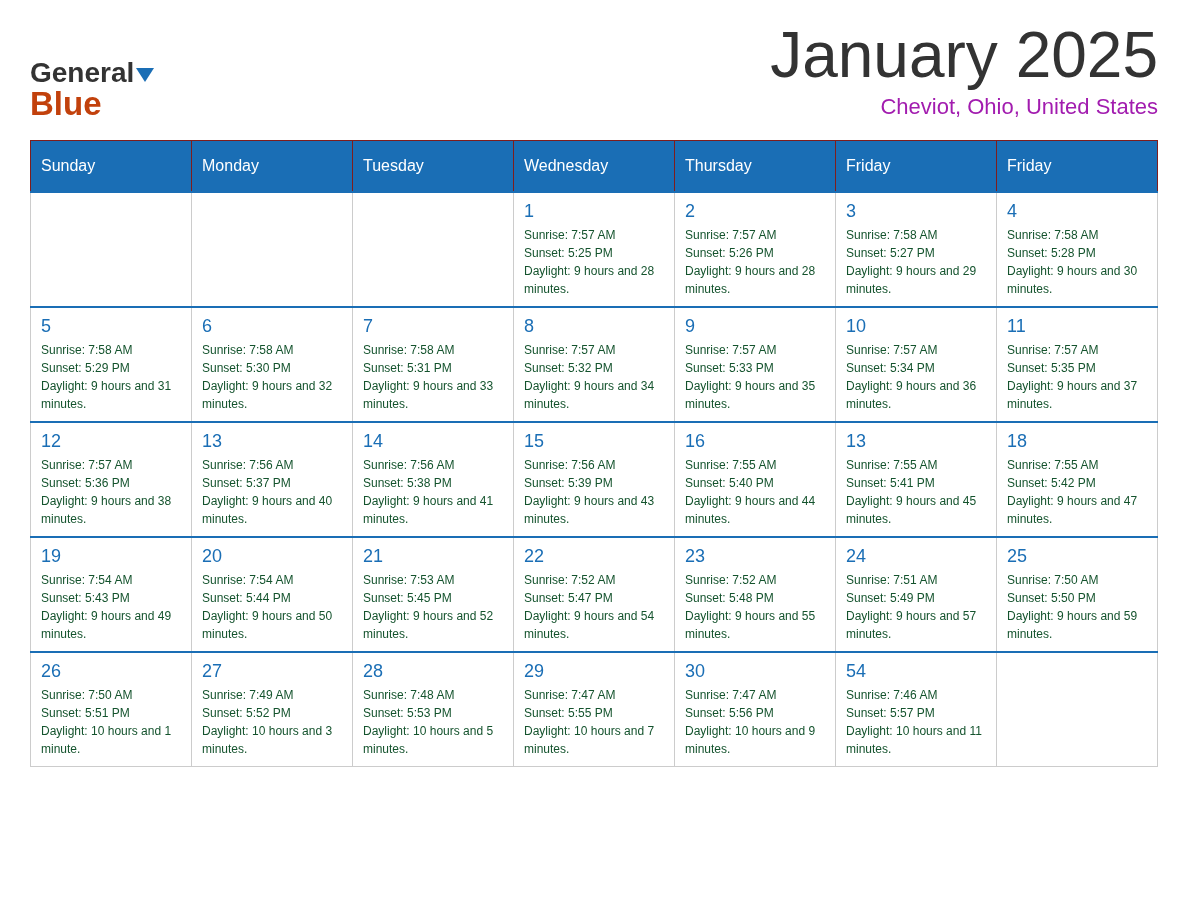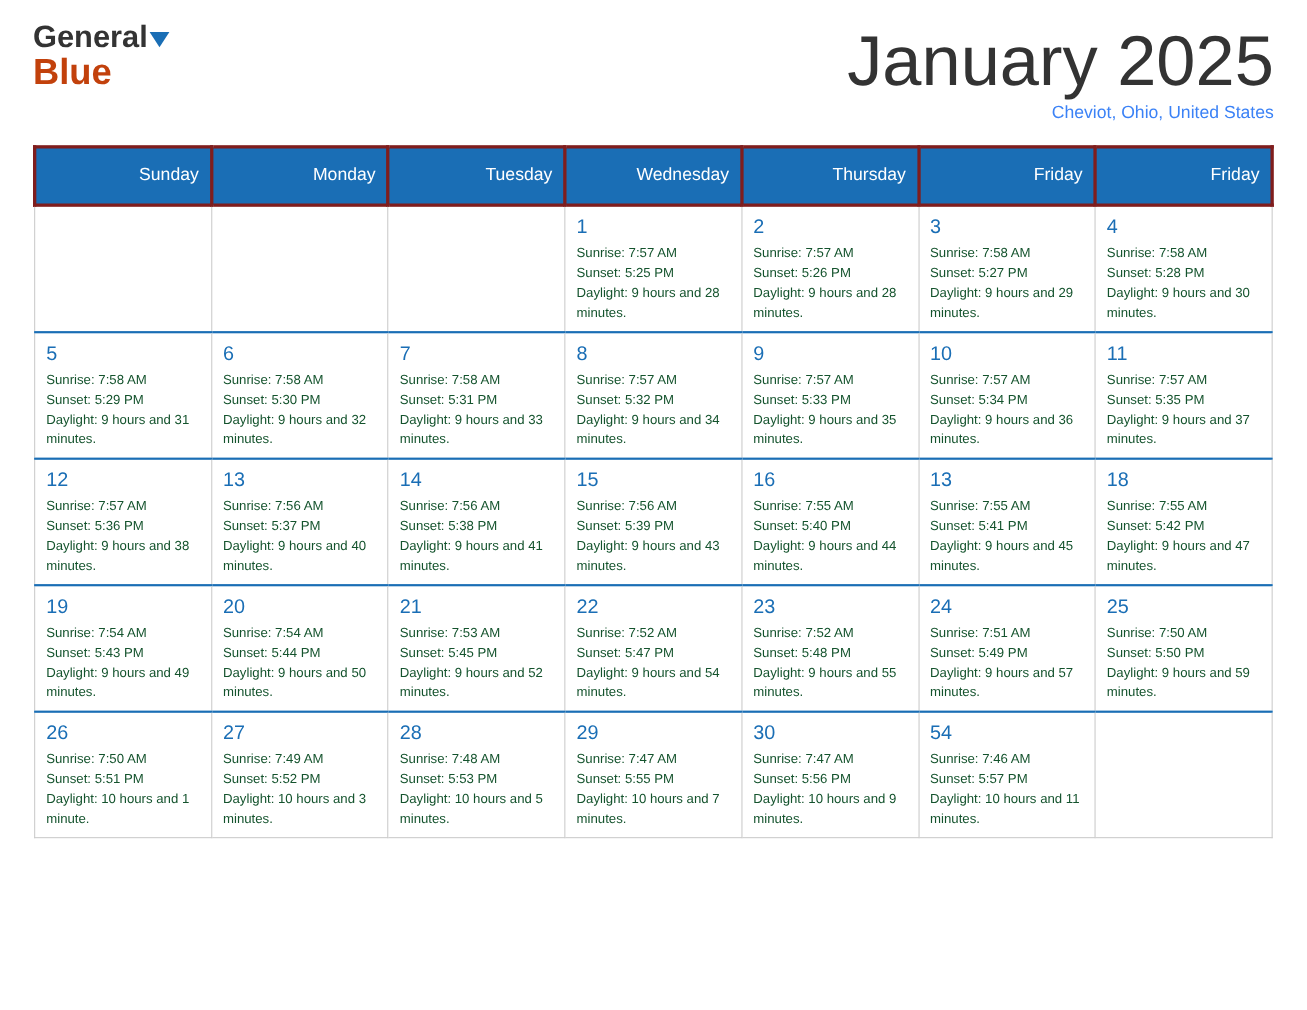--- a/index.html
+++ b/index.html
@@ -7,21 +7,21 @@
       font-family: Arial, Helvetica, sans-serif;
       background: #fff;
       color: #333;
       padding: 20px 30px;
       width: 1188px;
       min-height: 918px;
     }
     .header {
       display: flex;
       justify-content: space-between;
-      align-items: flex-start;
+      align-items: flex-end;
       margin-bottom: 20px;
     }
     .logo {
       display: flex;
       flex-direction: column;
       align-items: flex-start;
     }
     .logo-general {
       font-size: 28px;
       font-weight: bold;
@@ -49,37 +49,37 @@
     .title-block {
       text-align: right;
     }
     .month-title {
       font-size: 64px;
       font-weight: normal;
       color: #333;
       line-height: 1.1;
     }
     .location {
-      font-size: 16px;
-      color: #3b82f6;
+      font-size: 22px;
+      color: #a21caf;
       margin-top: 4px;
     }
     .calendar {
       width: 100%;
       border-collapse: collapse;
       border: 1px solid #aaa;
     }
     .calendar th {
       background-color: #1a6eb5;
       color: #fff;
       padding: 16px 10px;
       font-size: 16px;
       font-weight: normal;
-      text-align: right;
-      border: 3px solid #7f1d1d;
+      text-align: left;
+      border: 1px solid #7f1d1d;
     }
     .calendar td {
       vertical-align: top;
       padding: 8px 10px;
       border: 1px solid #ccc;
       width: calc(100% / 7);
       min-height: 100px;
     }
     .day-num {
       font-size: 18px;

